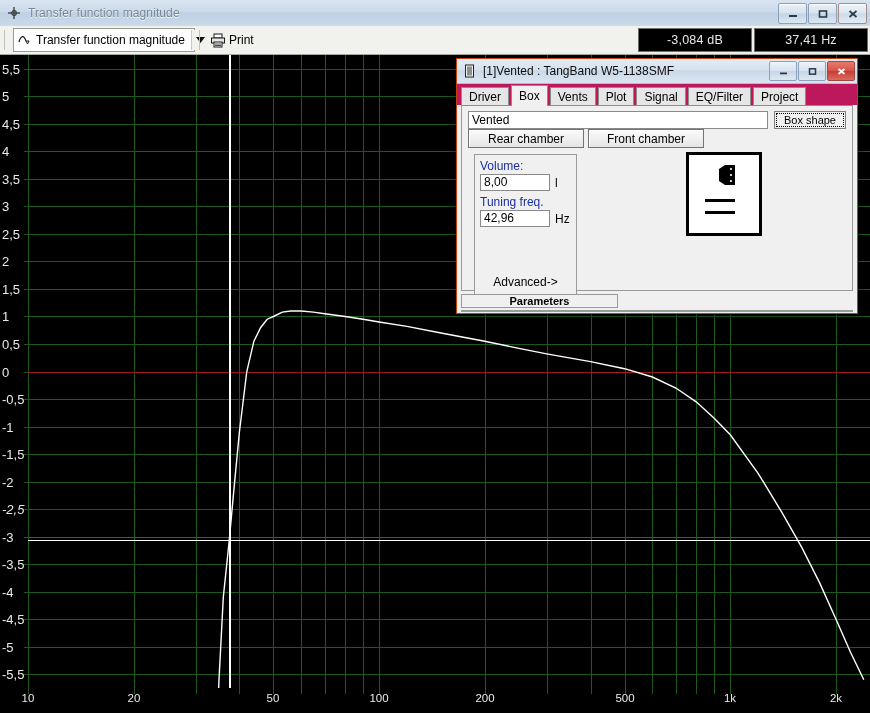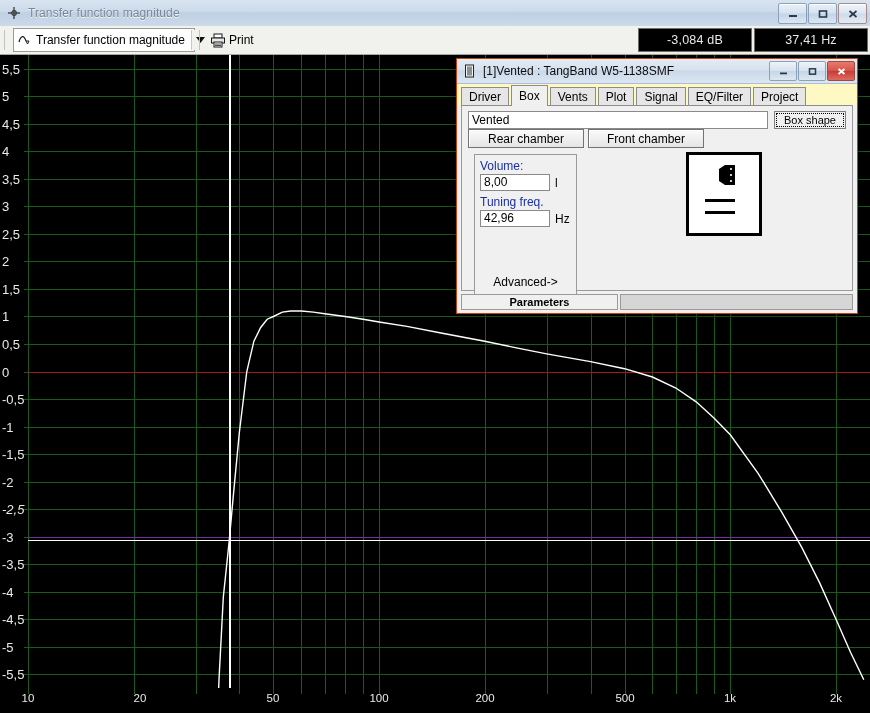--- a/index.html
+++ b/index.html
@@ -110,21 +110,21 @@
   .dlg-wbtns{position:absolute;right:2px;top:2px;display:flex;gap:1px;}
   .dlg-wbtn{
     width:26px;height:18px;border:1px solid #8ca2bb;border-radius:2px;
     background:linear-gradient(to bottom,#edf3f9 0%,#d8e3ef 48%,#c6d6e6 52%,#dde8f3 100%);
     display:flex;align-items:center;justify-content:center;
   }
   .dlg-wbtn.close{
     border-color:#9c4a42;
     background:linear-gradient(to bottom,#e87b6d 0%,#d7544a 48%,#c33f37 52%,#e06a5e 100%);
   }
-  #dlg-tabs{height:21px;display:flex;align-items:flex-end;padding-left:4px;background:#fef9c3;}
+  #dlg-tabs{height:21px;display:flex;align-items:flex-end;padding-left:4px;background:#be185d;}
   .tab{
     height:17px;padding:0 7px;margin-right:2px;
     border:1px solid #8c8c8c;border-bottom:none;
     background:#e6e6e6;
     display:flex;align-items:center;font-size:12px;color:#000;white-space:nowrap;
   }
   .tab.active{
     height:20px;background:#f0f0f0;border-color:#8c8c8c;margin-bottom:-1px;
     position:relative;z-index:2;
   }
@@ -163,21 +163,21 @@
   .fld-unit{font-size:12px;color:#000;}
   .advanced{
     position:absolute;bottom:6px;left:0;width:100%;text-align:center;
     font-size:12px;color:#000;
   }
   .box-pic{
     position:absolute;left:224px;top:46px;width:70px;height:78px;
     background:#fff;border:3px solid #000;
   }
   #dlg-status{
-    position:absolute;left:4px;right:4px;bottom:3px;height:16px;display:flex;gap:2px;
+    position:absolute;left:4px;right:4px;bottom:3px;height:16px;display:flex;gap:2px;flex-direction:column;
   }
   .status-cell{
     border:1px solid #9a9a9a;background:#f0f0f0;
     font-size:11px;font-weight:bold;display:flex;align-items:center;justify-content:center;
   }
   .status-cell.a{width:155px;}
   .status-cell.b{flex:1 1 auto;background:#d6d6d6;}
 </style>
 </head>
 <body>
@@ -369,21 +369,21 @@
       <div class="xtick" style="left: 273px;"></div>
       <div class="xtick" style="left: 624px;"></div>
       <div class="xtick" style="left: 297px;"></div>
       <div class="xtick" style="left: 648px;"></div>
       <div class="xtick" style="left: 317px;"></div>
       <div class="xtick" style="left: 668px;"></div>
       <div class="xtick" style="left: 335px;"></div>
       <div class="xtick" style="left: 686px;"></div>
       <div class="xtick" style="left: 808px;"></div>
       <div class="xlab" style="left: 0px;">10</div>
-      <div class="xlab" style="left: 112px;">20</div>
+      <div class="xlab" style="left: 106px;">20</div>
       <div class="xlab" style="left: 245px;">50</div>
       <div class="xlab" style="left: 351px;">100</div>
       <div class="xlab" style="left: 457px;">200</div>
       <div class="xlab" style="left: 597px;">500</div>
       <div class="xlab" style="left: 702px;">1k</div>
       <div class="xlab" style="left: 808px;">2k</div>
     </div>
 </div>
 
 <div id="dialog">

